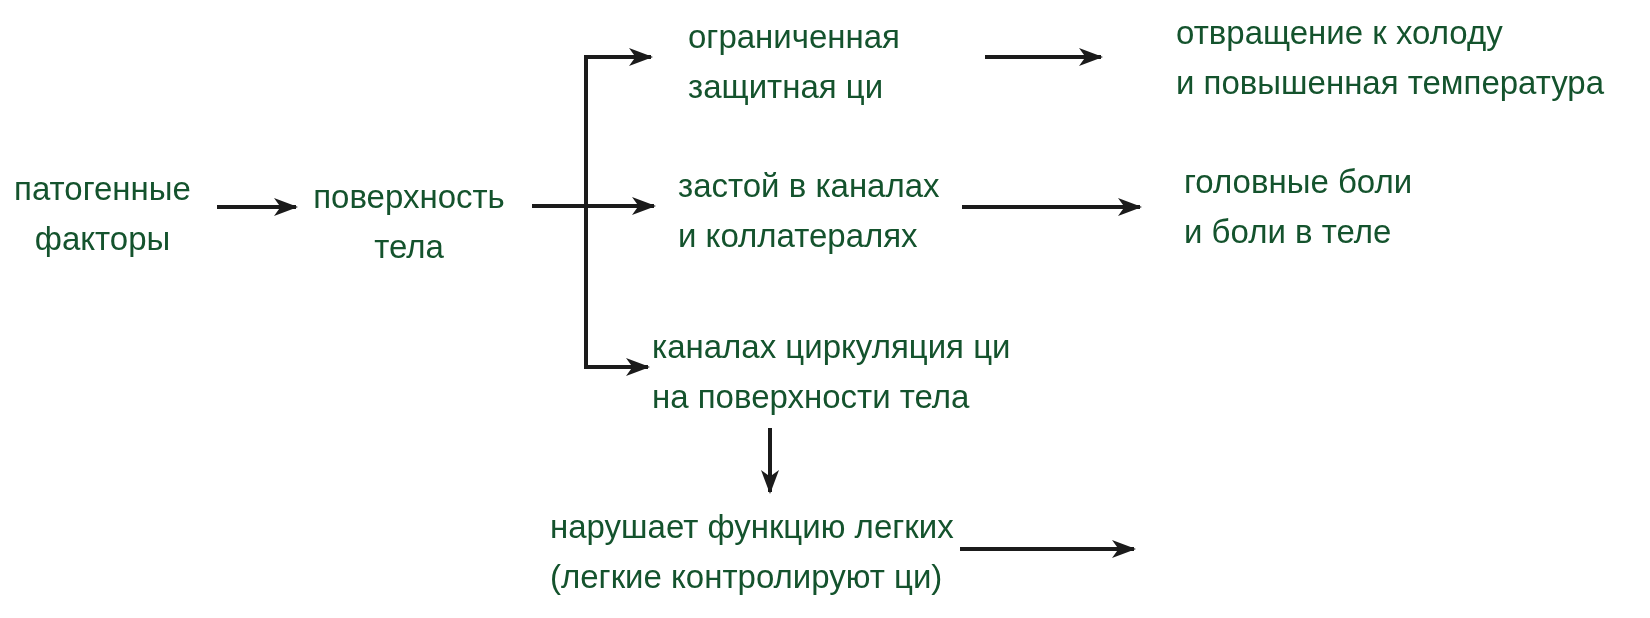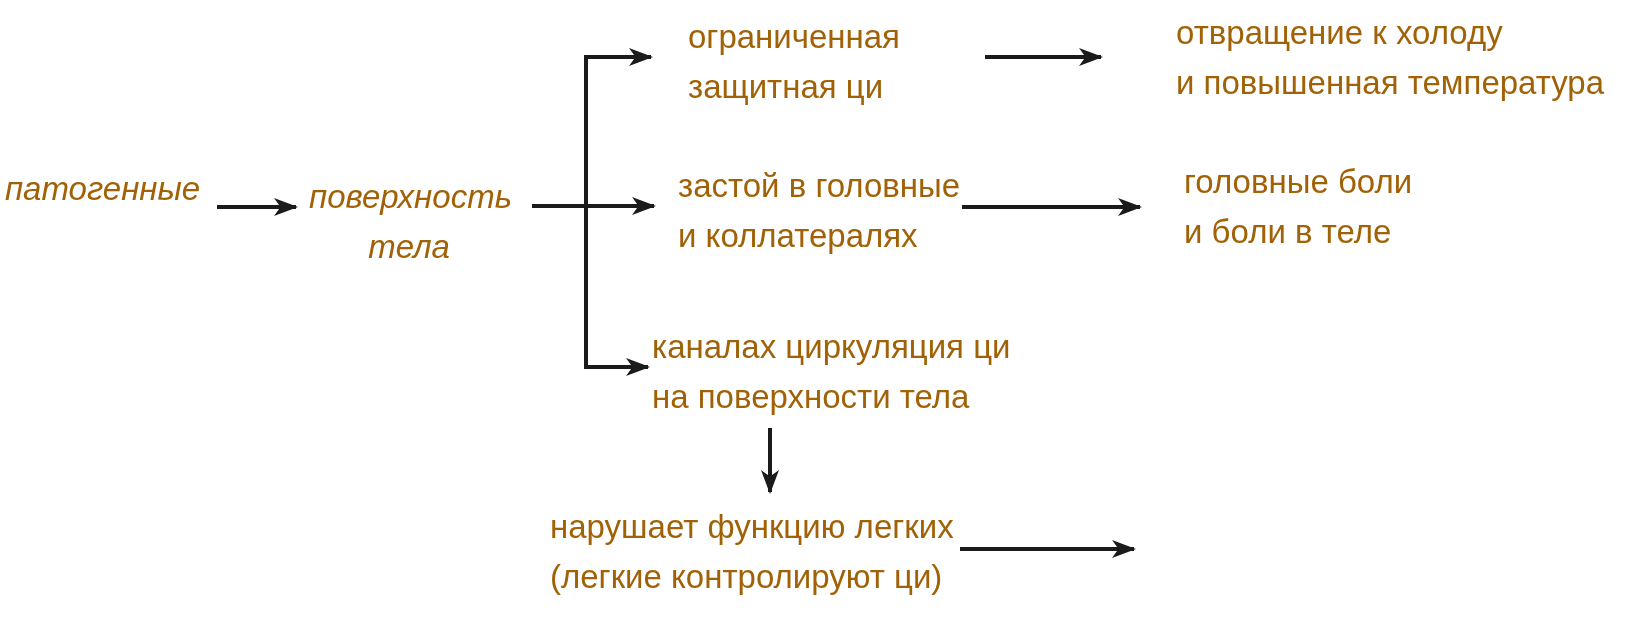--- a/index.html
+++ b/index.html
@@ -21,23 +21,23 @@
     left: 0;
     top: 0;
     width: 1650px;
     height: 618px;
   }
   .node {
     position: absolute;
     font-size: 33px;
     line-height: 50px;
     white-space: nowrap;
-    color: #a16207;
+    color: #14532d;
   }
-  .node.center { text-align: center; font-style: italic; }
+  .node.center { text-align: center; }
   .ln { height: 50px; }
 </style>
 </head>
 <body>
 
 <div class="canvas">
 
   <svg class="arrow-layer" viewBox="0 0 1650 618" xmlns="http://www.w3.org/2000/svg">
     <defs>
       <marker id="ah" markerUnits="userSpaceOnUse" markerWidth="28" markerHeight="22" refX="22" refY="9" orient="auto">
@@ -52,39 +52,40 @@
       <path d="M584,367 H648" marker-end="url(#ah)"></path>
       <path d="M985,57 H1101" marker-end="url(#ah)"></path>
       <path d="M962,207 H1140" marker-end="url(#ah)"></path>
       <path d="M770,428 V492" marker-end="url(#ah)"></path>
       <path d="M960,549 H1134" marker-end="url(#ah)"></path>
     </g>
   </svg>
 
   <div class="node center" style="left:0px; top:164px; width:205px">
     <div class="ln">патогенные</div>
+    <div class="ln">факторы</div>
   </div>
 
   <div class="node center" style="left:309px; top:172px; width:200px">
     <div class="ln">поверхность</div>
     <div class="ln">тела</div>
   </div>
 
   <div class="node" style="left:688px; top:12px">
     <div class="ln">ограниченная</div>
     <div class="ln">защитная ци</div>
   </div>
 
   <div class="node" style="left:1176px; top:8px">
     <div class="ln">отвращение к холоду</div>
     <div class="ln">и повышенная температура</div>
   </div>
 
   <div class="node" style="left:678px; top:161px">
-    <div class="ln">застой в головные</div>
+    <div class="ln">застой в каналах</div>
     <div class="ln">и коллатералях</div>
   </div>
 
   <div class="node" style="left:1184px; top:157px">
     <div class="ln">головные боли</div>
     <div class="ln">и боли в теле</div>
   </div>
 
   <div class="node" style="left:652px; top:322px">
     <div class="ln">каналах циркуляция ци</div>

